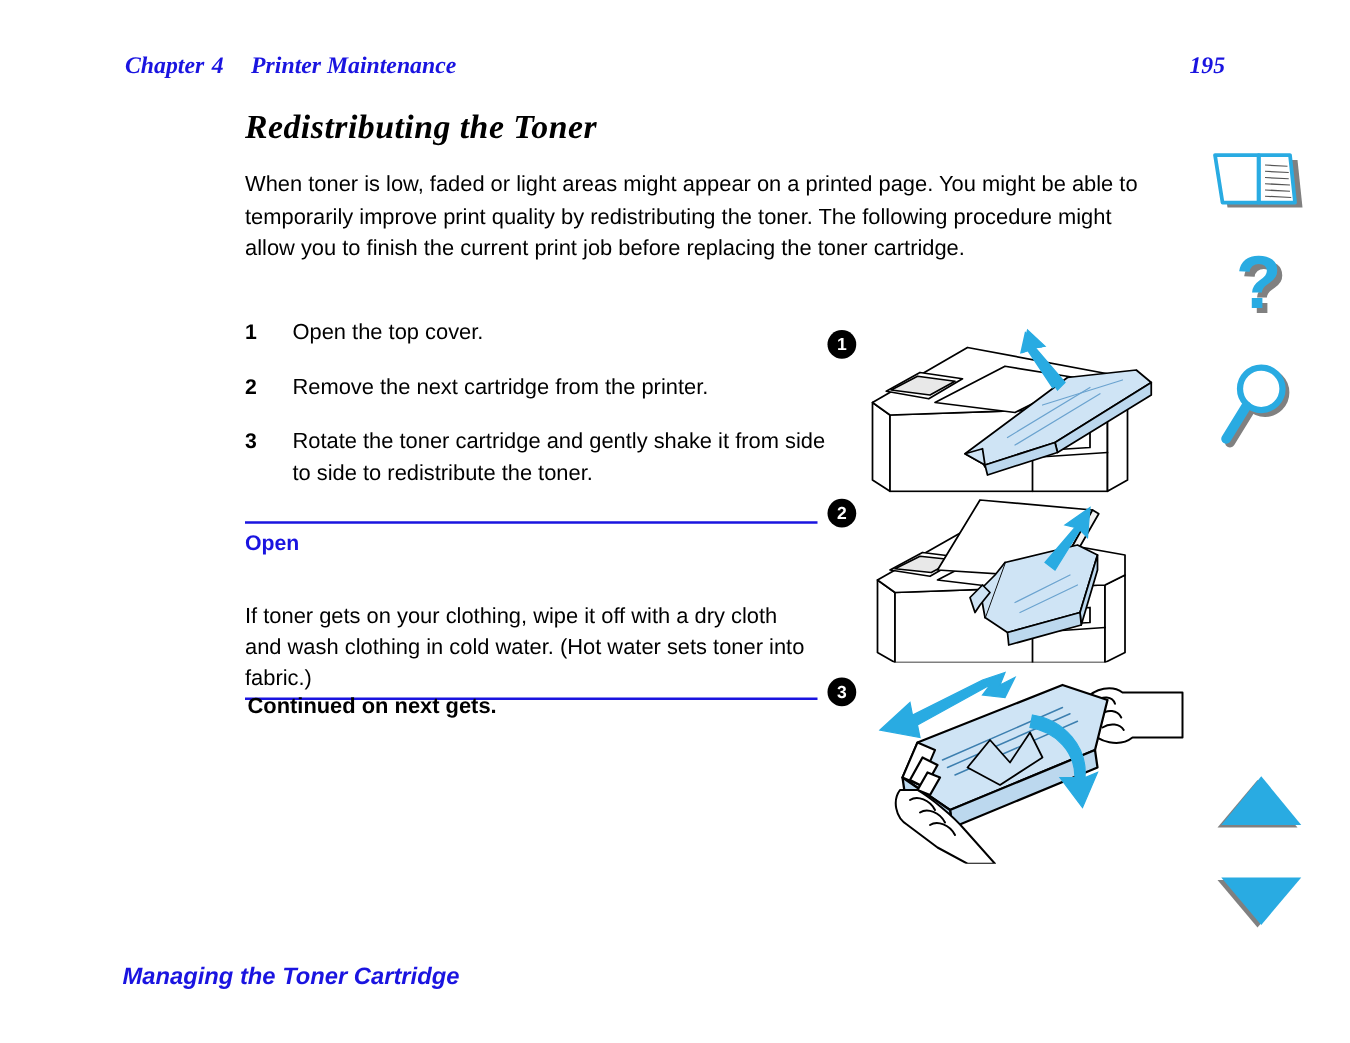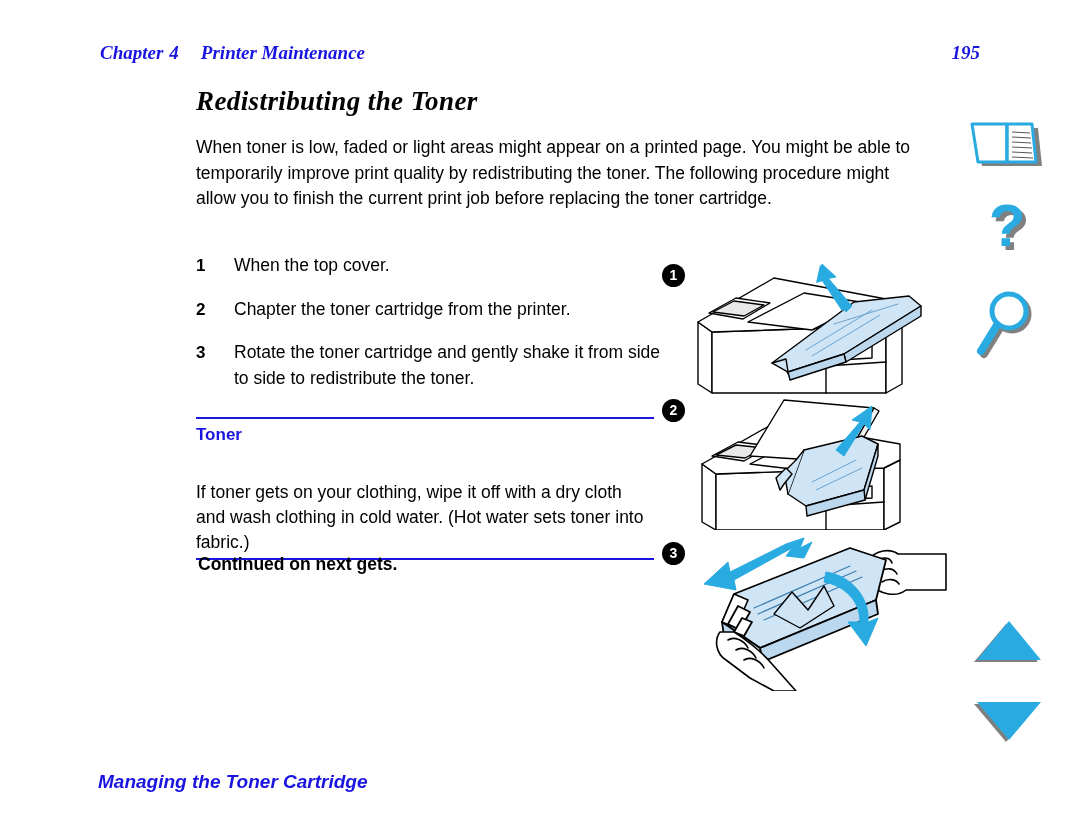--- a/index.html
+++ b/index.html
@@ -193,36 +193,36 @@
     <div class="hdr-page">195</div>
   </div>
 
   <div id="section-heading">Redistributing the Toner</div>
 
   <div id="intro-paragraph">When toner is low, faded or light areas might appear on a printed page. You might be able to temporarily improve print quality by redistributing the toner. The following procedure might allow you to finish the current print job before replacing the toner cartridge.</div>
 
   <div id="steps-list">
     <div class="step-row">
       <span class="step-num">1</span>
-      <span class="step-text">When the top cover.</span>
+      <span class="step-text">Open the top cover.</span>
     </div>
     <div class="step-row">
       <span class="step-num">2</span>
-      <span class="step-text">Chapter the toner cartridge from the printer.</span>
+      <span class="step-text">Remove the next cartridge from the printer.</span>
     </div>
     <div class="step-row">
       <span class="step-num">3</span>
       <span class="step-text">Rotate the toner cartridge and gently shake it from side to side to redistribute the toner.</span>
     </div>
   </div>
 
   <div id="note-block">
     <div class="note-rule"></div>
     <div class="note-inner">
-      <div class="note-label">Toner</div>
+      <div class="note-label">Open</div>
       <div class="note-text">If toner gets on your clothing, wipe it off with a dry cloth and wash clothing in cold water. (Hot water sets toner into fabric.)</div>
     </div>
     <div class="note-rule"></div>
   </div>
 
   <div id="continued-line">Continued on next gets.</div>
 
   <div id="footer-text">Managing the Toner Cartridge</div>
 
   <div class="step-badge" id="badge-1">1</div>

